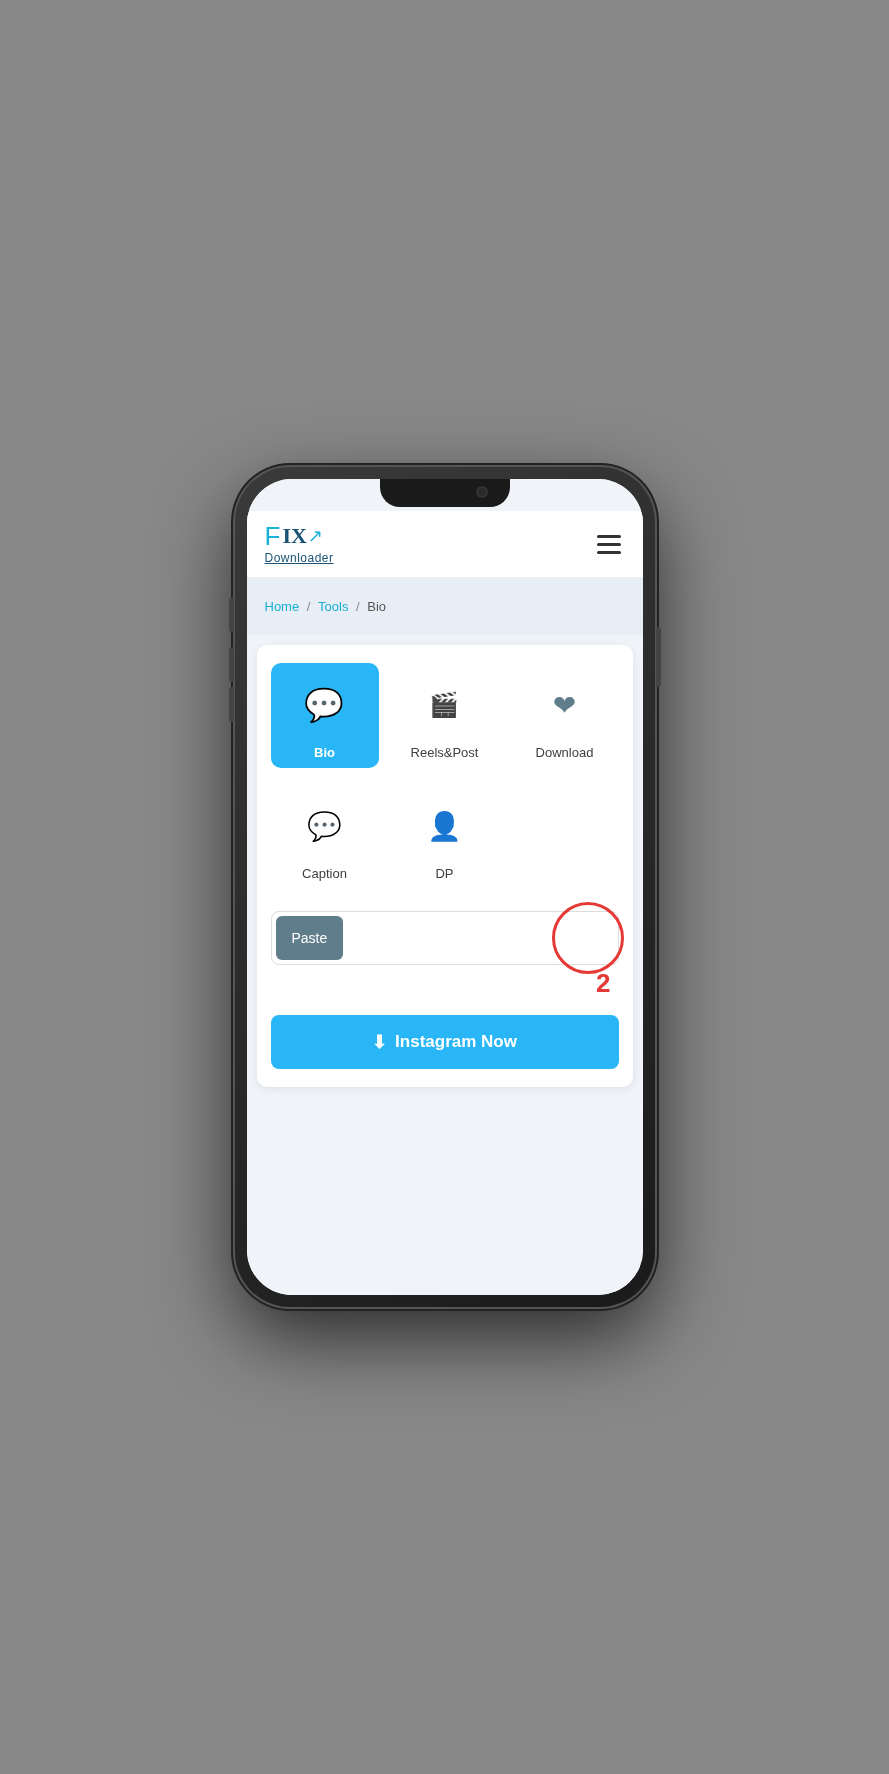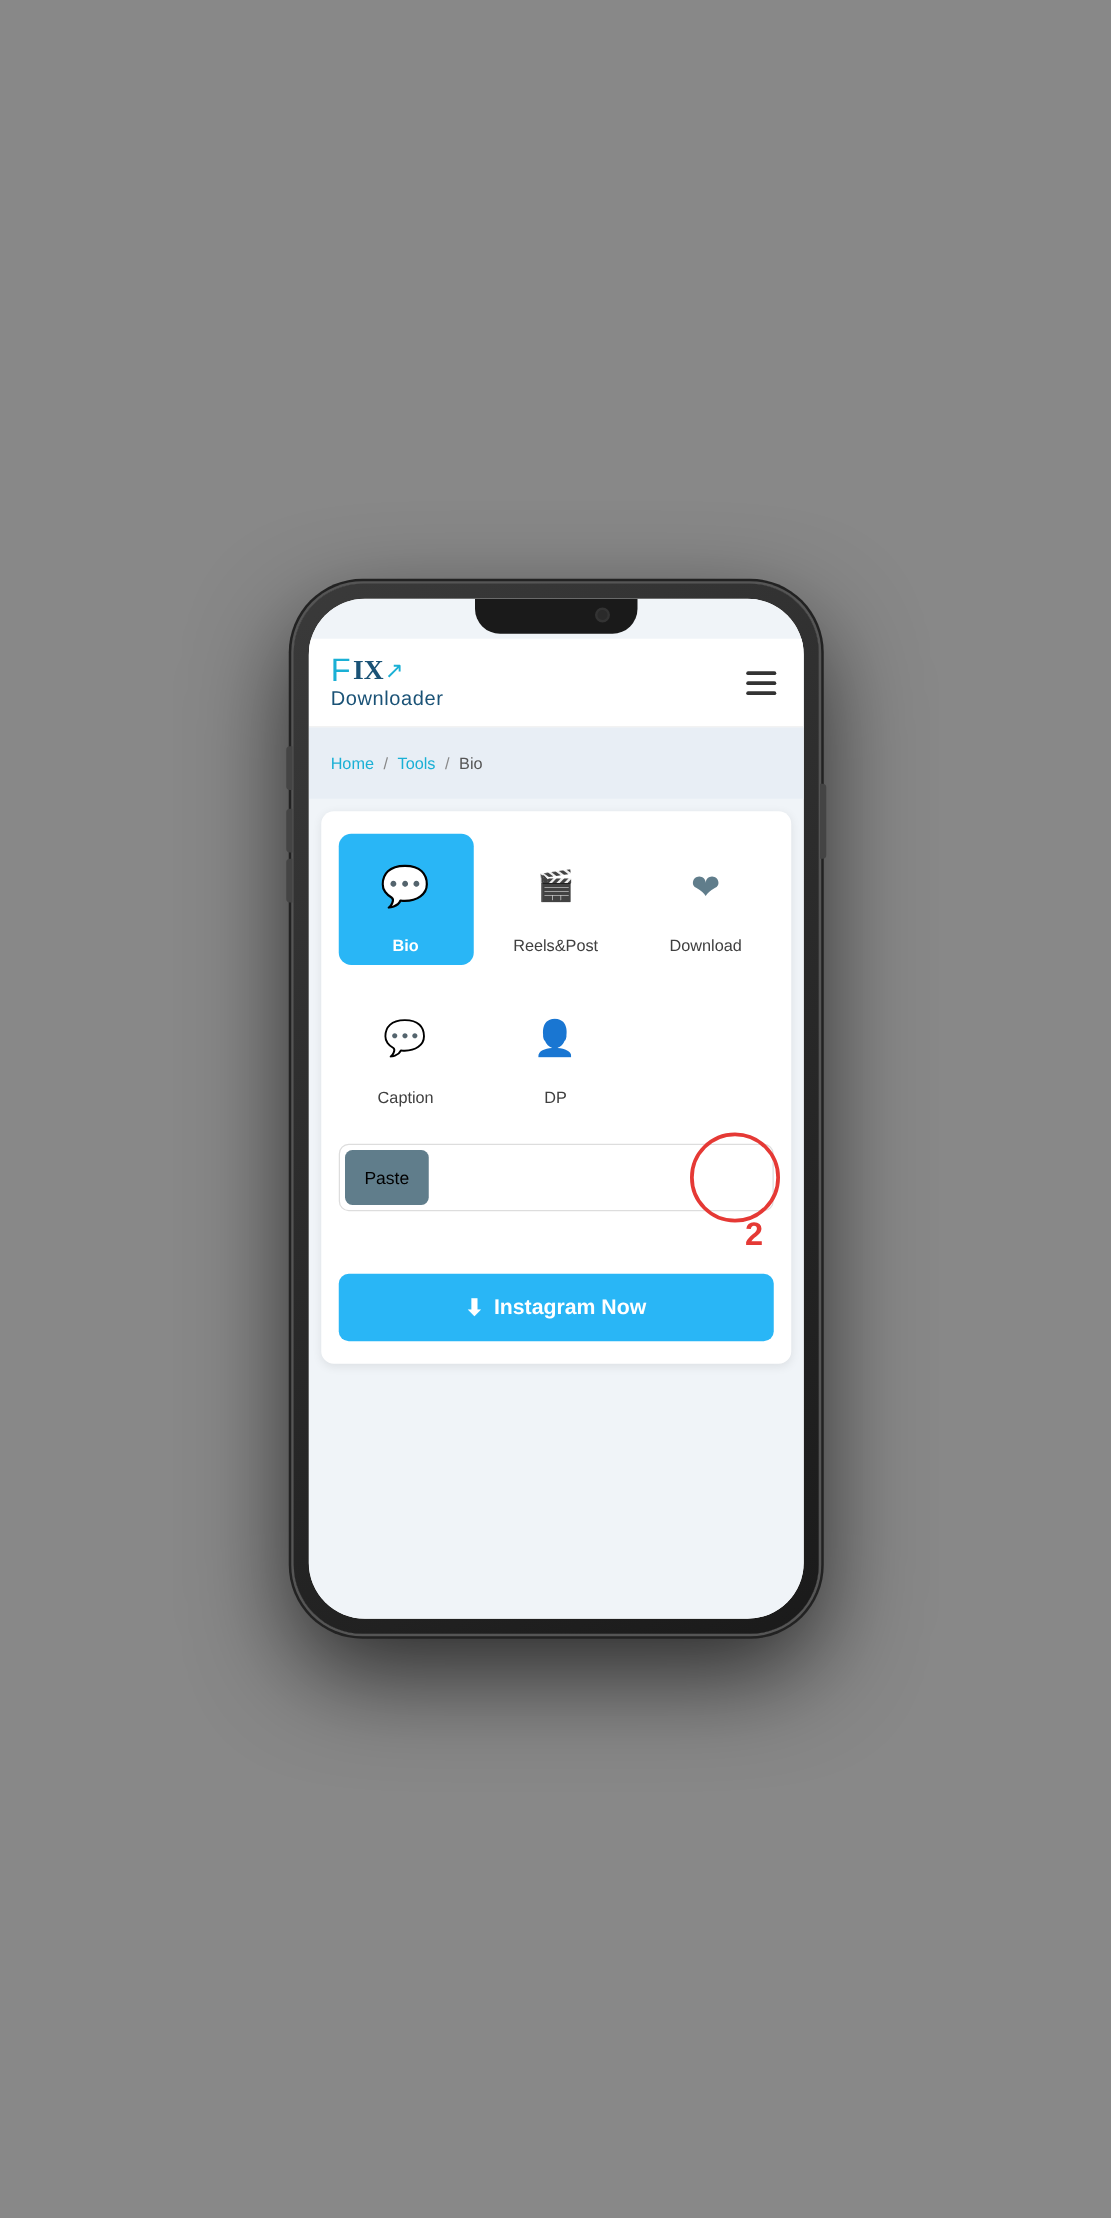--- a/index.html
+++ b/index.html
@@ -128,24 +128,25 @@
       font-family: Liberation Serif, serif;
     }
 
     .logo-arrow {
       color: #1ab0d5;
       font-size: 18px;
       margin-left: 1px;
     }
 
     .logo-text {
-      font-size: 16px;
+      font-size: 12px;
       color: #1a5276;
       margin-top: 2px;
       letter-spacing: 0.5px;
+      text-decoration: underline;
     }
 
     .hamburger-icon {
       display: flex;
       flex-direction: column;
       gap: 5px;
       cursor: pointer;
       padding: 4px;
     }
 
@@ -285,21 +286,21 @@
       outline: none;
       padding: 14px 14px;
       font-size: 17px;
       color: #333;
       background: transparent;
       border-radius: 8px 0 0 8px;
     }
 
     .paste-button {
       background: #607d8b;
-      color: #000000;
+      color: #ffffff;
       border: none;
       padding: 14px 16px;
       font-size: 14px;
       font-weight: 500;
       cursor: pointer;
       border-radius: 6px;
       margin: 4px;
       white-space: nowrap;
     }
 

